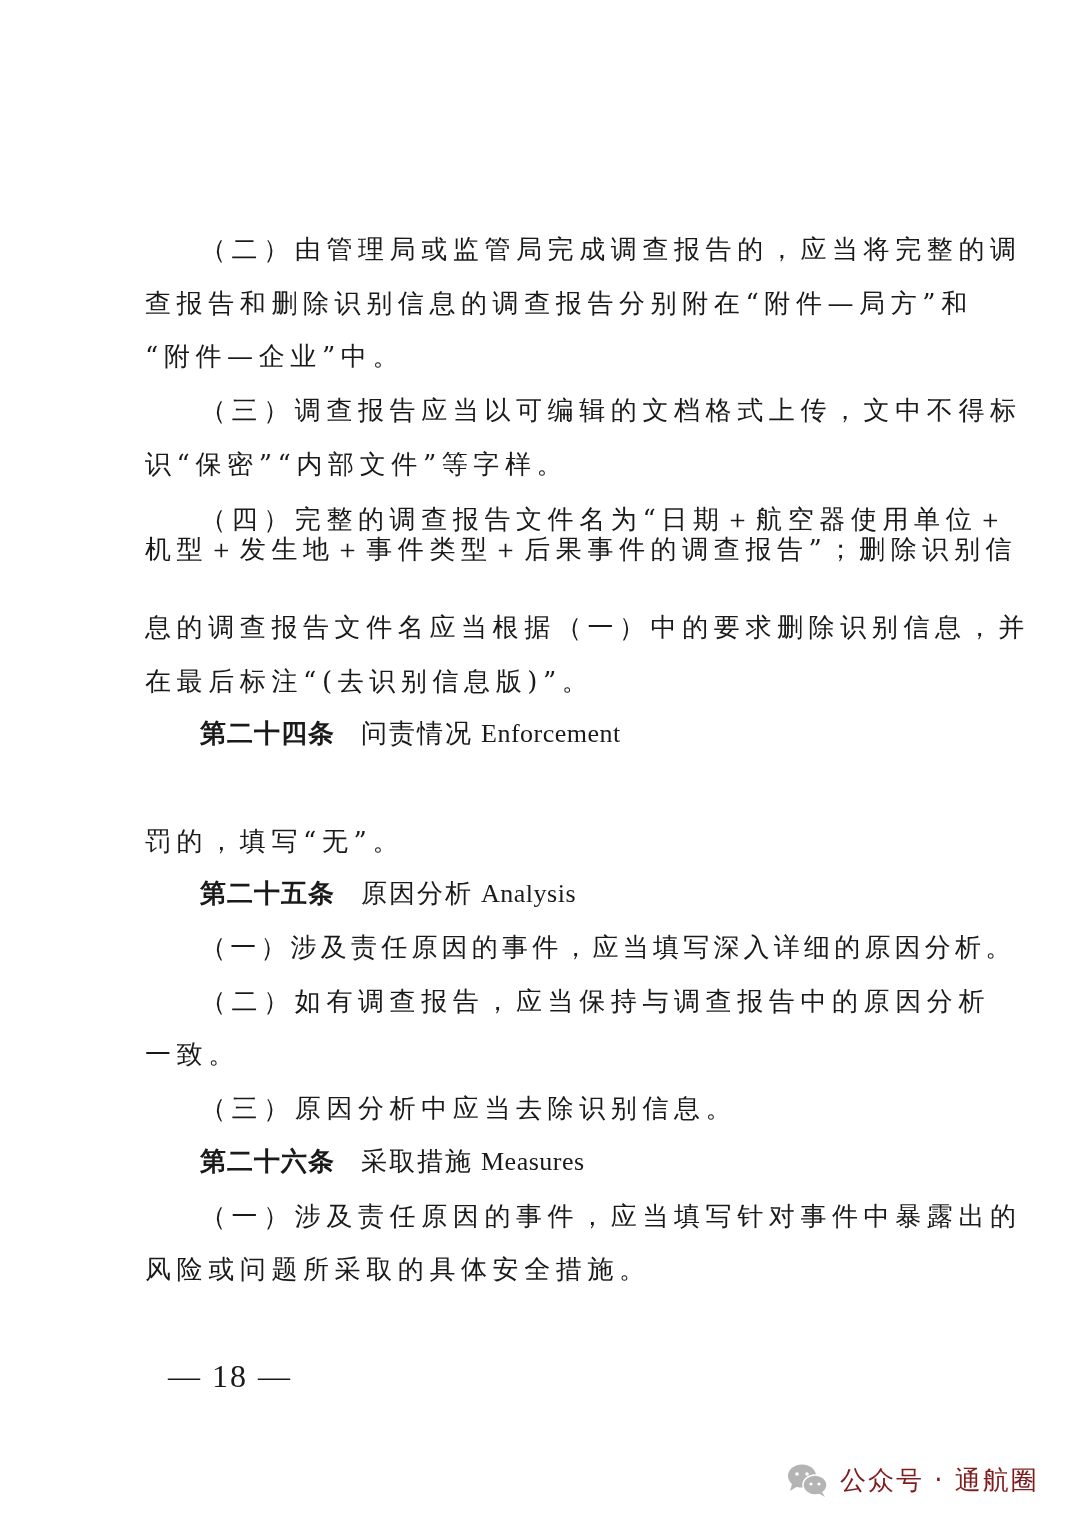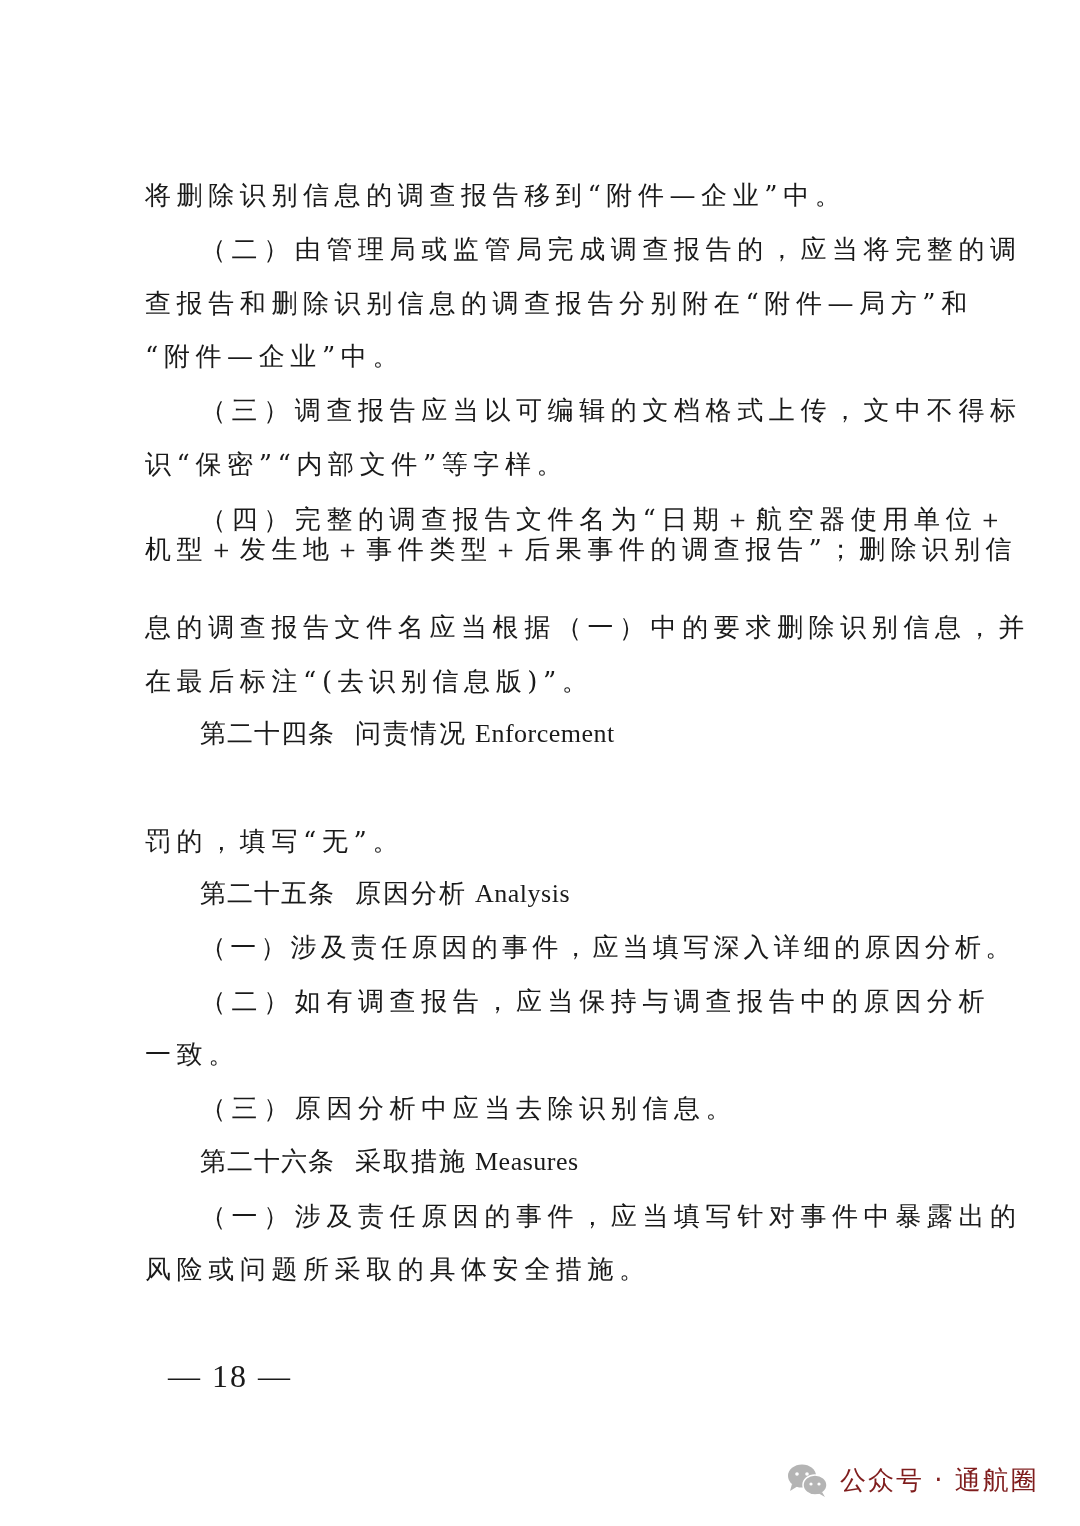--- a/index.html
+++ b/index.html
@@ -44,23 +44,23 @@
     .heading {
       position: absolute;
       left: 200px;
       height: 40px;
       font-size: 26px;
       line-height: 40px;
       white-space: nowrap;
     }
     .heading .art-no {
       font-family: "DejaVu Sans", "Liberation Sans", sans-serif;
-      font-weight: normal;
+      font-weight: bold;
       letter-spacing: 1px;
-      margin-right: 20px;
+      margin-right: 26px;
     }
     .heading .art-title {
       letter-spacing: 2px;
     }
     .heading .art-en {
       font-family: "Liberation Serif", "DejaVu Serif", serif;
       letter-spacing: 0.5px;
       margin-left: 8px;
     }
     .page-number {
@@ -89,21 +89,20 @@
       height: 36px;
       margin-right: 10px;
       position: relative;
     }
   </style>
 </head>
 <body>
 
 <div class="page">
 
-  <div class="line last" style="top:175px">将删除识别信息的调查报告移到“附件—企业”中。</div>
   <div class="line indent" style="top:229px">（二）由管理局或监管局完成调查报告的，应当将完整的调</div>
   <div class="line" style="top:283px">查报告和删除识别信息的调查报告分别附在“附件—局方”和</div>
   <div class="line last" style="top:336px">“附件—企业”中。</div>
   <div class="line indent" style="top:390px">（三）调查报告应当以可编辑的文档格式上传，文中不得标</div>
   <div class="line last" style="top:444px">识“保密”“内部文件”等字样。</div>
   <div class="line indent" style="top:499px">（四）完整的调查报告文件名为“日期＋航空器使用单位＋</div>
   <div class="line" style="top:529px">机型＋发生地＋事件类型＋后果事件的调查报告”；删除识别信</div>
   <div class="line" style="top:607px">息的调查报告文件名应当根据（一）中的要求删除识别信息，并</div>
   <div class="line last" style="top:661px">在最后标注“(去识别信息版)”。</div>
 

